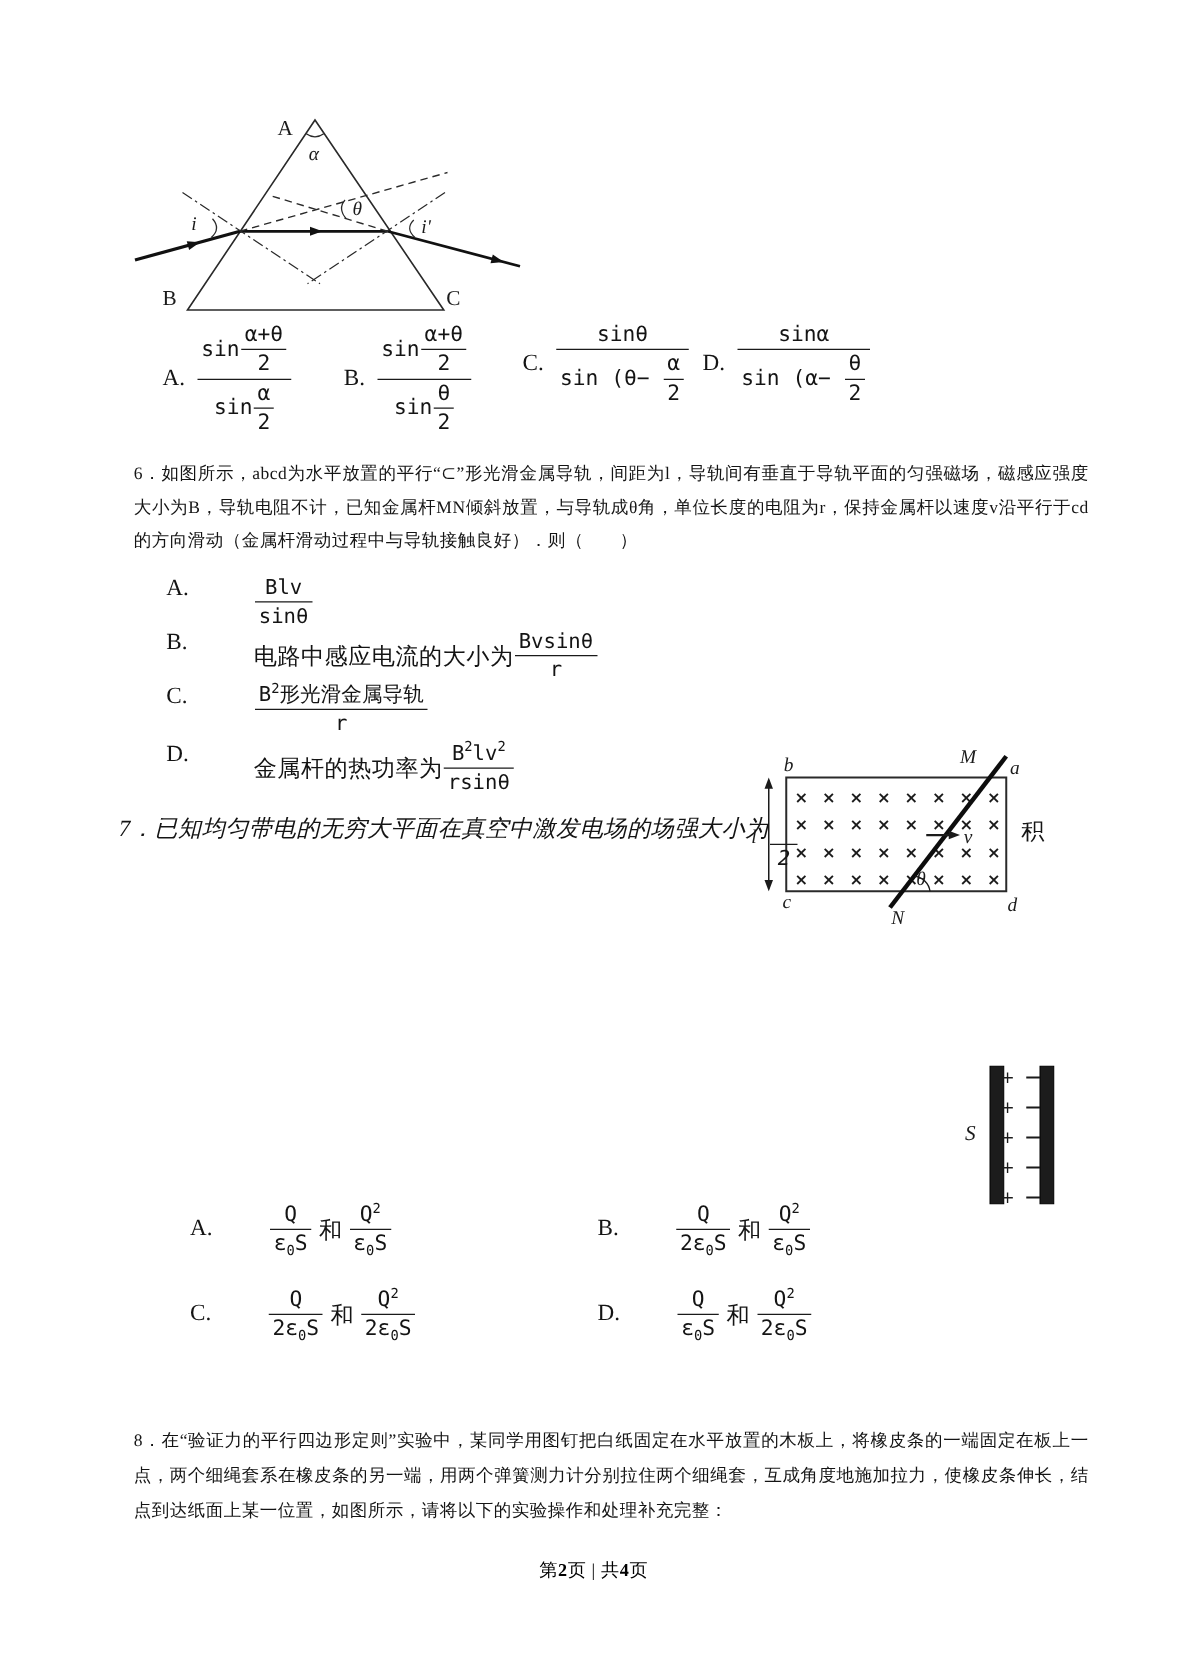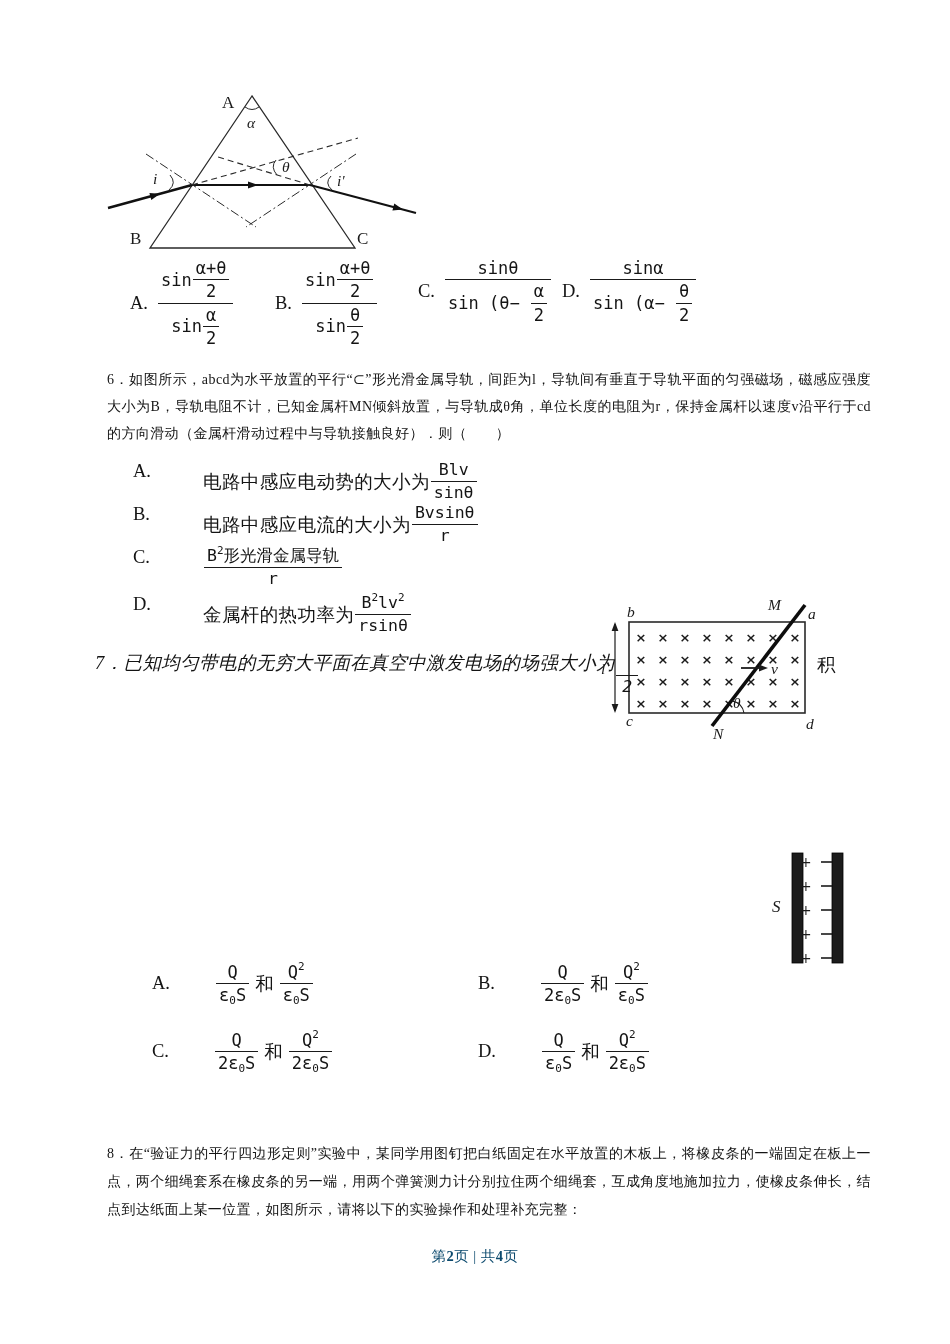--- a/index.html
+++ b/index.html
@@ -42,21 +42,21 @@
   .q7tail{position:absolute;left:817px;top:652px;font-size:18.5px;}
 
   
   .q7opt{position:absolute;display:flex;align-items:center;gap:5px;}
   .q7opt .fm{font-size:17px;}
   .q7opt .join{font-size:18.5px;}
 
   .section-title{position:absolute;left:95px;top:1100px;font-size:19px;letter-spacing:0.4px;}
 
   .footer{position:absolute;left:0;top:1247px;width:950px;text-align:center;
-          font-size:14.5px;color:#0c4a6e;letter-spacing:0.5px;}
+          font-size:14.5px;color:#000000;letter-spacing:0.5px;}
 
   
   .fig{position:absolute;}
   .fig text{fill:#1b1b1b;}
   .lbl{font-family:"Liberation Serif",serif;font-size:17px;}
   .lbl-i{font-family:"Liberation Serif",serif;font-style:italic;font-size:15.5px;}
   .cross{font-family:"DejaVu Sans",sans-serif;font-size:13px;font-weight:bold;text-anchor:middle;}
   .plus{font-family:"DejaVu Sans",sans-serif;font-size:13.5px;text-anchor:middle;}
 </style>
 </head>
@@ -121,21 +121,20 @@
     <span class="fm">
         <span class="fr"><span class="fn"><span>sinα</span></span><span class="fd"><span>sin (α− </span><span class="fr"><span class="fn"><span>θ</span></span><span class="fd"><span>2</span></span></span></span></span>
       </span>
   </div>
 
   <p class="para" style="top:354px">6．如图所示，abcd为水平放置的平行“⊂”形光滑金属导轨，间距为l，导轨间有垂直于导轨平面的匀强磁场，磁感应强度大小为B，导轨电阻不计，已知金属杆MN倾斜放置，与导轨成θ角，单位长度的电阻为r，保持金属杆以速度v沿平行于cd的方向滑动（金属杆滑动过程中与导轨接触良好）．则（　　）</p>
 
   <div class="q6opt" style="top:459px">
     <span class="optlabel">A.</span>
     <span class="content">
-        <span>电路中感应电动势的大小为</span>
         <span class="fm">
           <span class="fr"><span class="fn"><span>Blv</span></span><span class="fd"><span>sinθ</span></span></span>
         </span>
       </span>
   </div>
   <div class="q6opt" style="top:502px">
     <span class="optlabel">B.</span>
     <span class="content">
         <span>电路中感应电流的大小为</span>
         <span class="fm">

